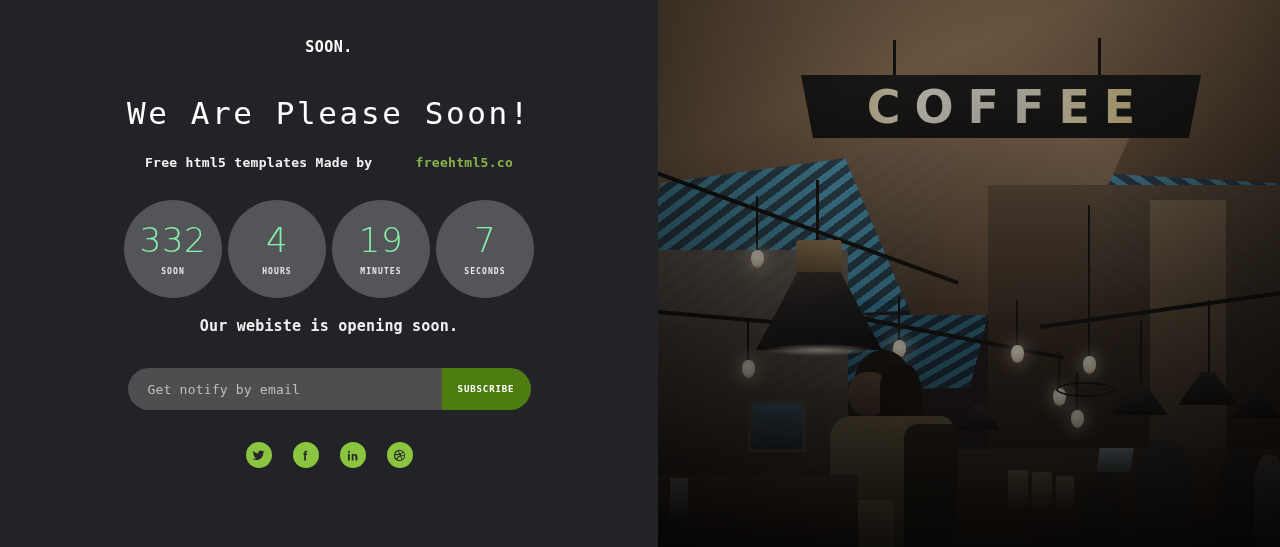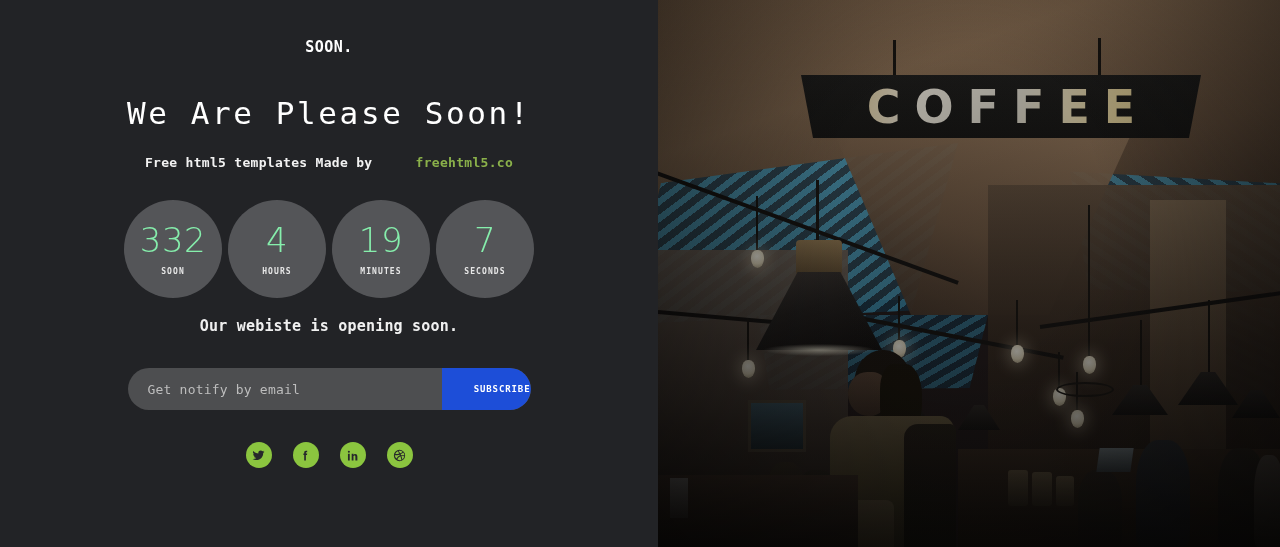--- a/index.html
+++ b/index.html
@@ -76,24 +76,24 @@
   }
   .email-input {
     flex: 1; border: none; outline: none; background: transparent;
     padding: 18px 20px;
     font-family: "DejaVu Sans Mono", "Liberation Mono", monospace;
     font-size: 13px; color: #e8e8e8; letter-spacing: 0.2px;
   }
   .email-input::placeholder { color: #bdbdbd; }
   .subscribe-btn {
     width: 89px; border: none; cursor: pointer;
-    background: #1d4ed8; color: #ffffff;
+    background: #4d7c0f; color: #ffffff;
     border-radius: 0 21px 21px 0;
     font-family: "DejaVu Sans Mono", "Liberation Mono", monospace;
-    font-size: 9px; font-weight: bold; letter-spacing: 0.9px; text-align: right;
+    font-size: 9px; font-weight: bold; letter-spacing: 0.9px;
   }
 
   
   .socials { margin-top: 32px; display: flex; gap: 21px; }
   .social {
     width: 26px; height: 26px; border-radius: 50%;
     background: #8bc53f;
     display: flex; align-items: center; justify-content: center;
     cursor: pointer;
   }

